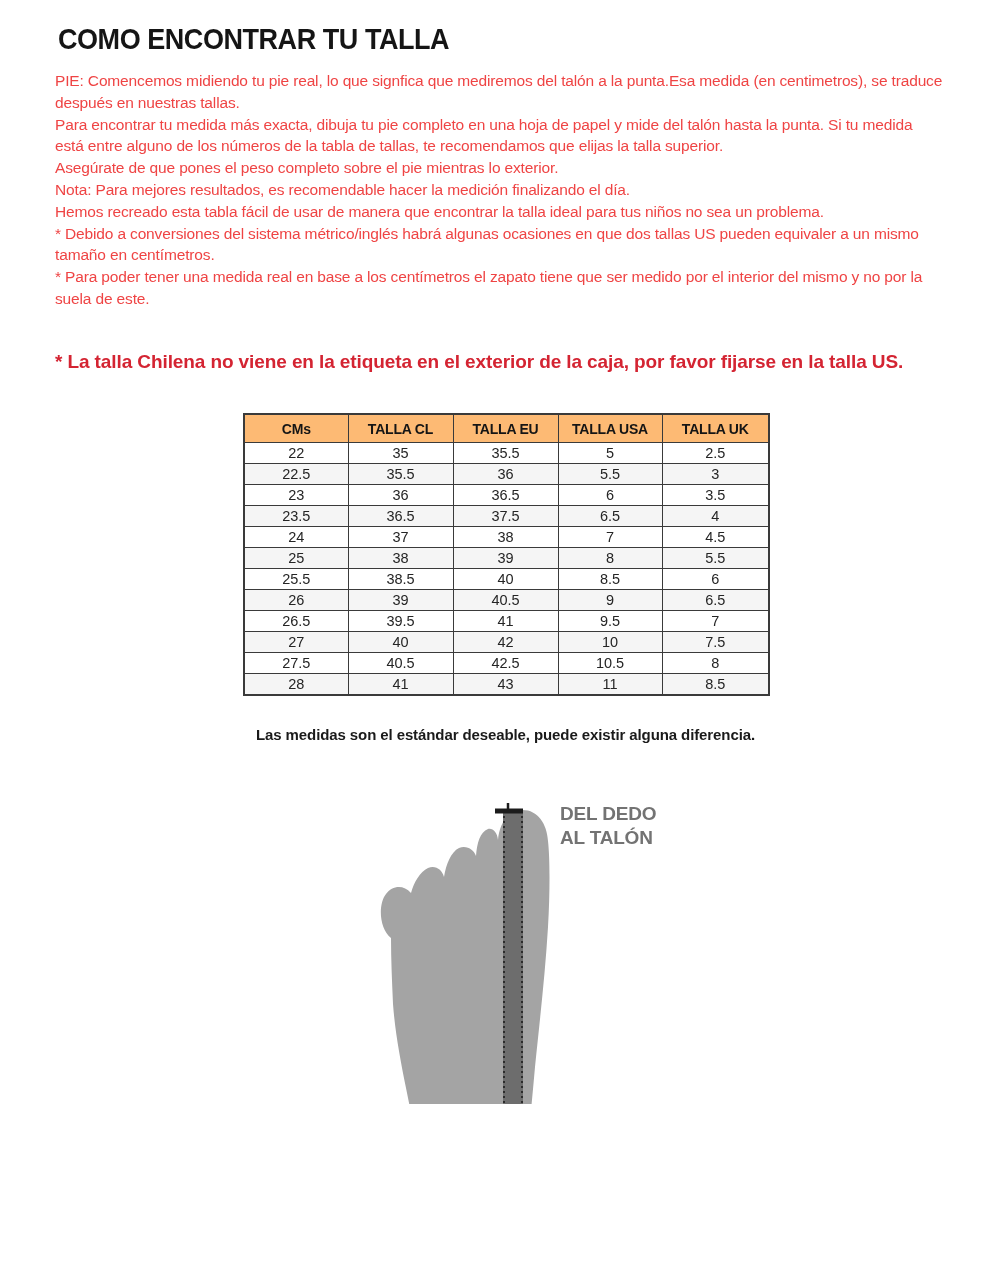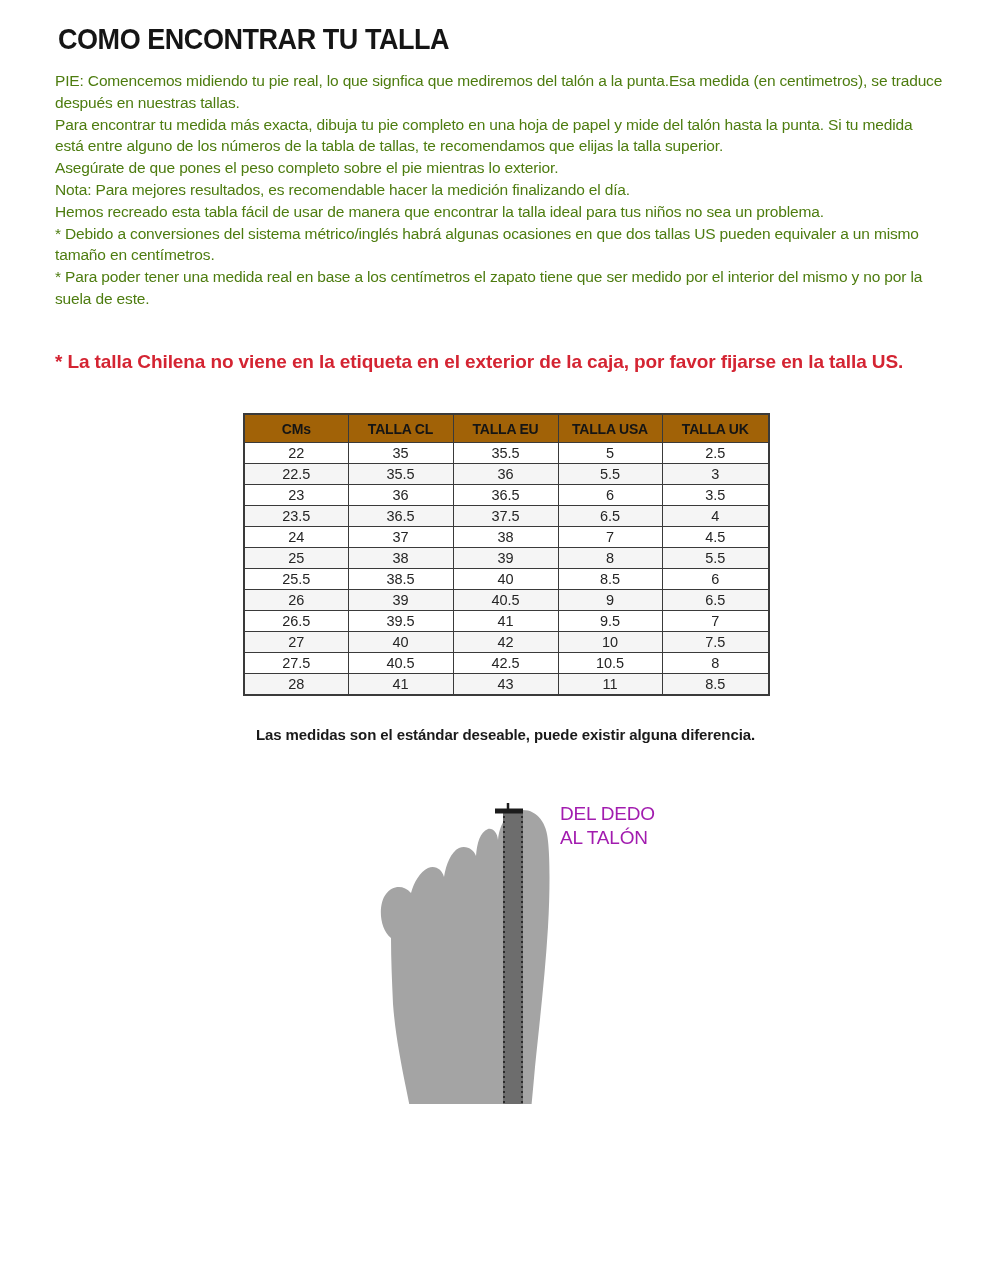--- a/index.html
+++ b/index.html
@@ -23,21 +23,21 @@
   }
   h1.page-title{
     position:absolute;left:58px;top:22px;margin:0;
     font-size:30px;font-weight:bold;letter-spacing:-0.5px;
     transform:scaleX(0.90);transform-origin:left center;
     white-space:nowrap;color:#151515;
   }
   .intro{
     position:absolute;left:55px;top:70px;width:888px;
     font-size:15.5px;line-height:21.8px;letter-spacing:-0.15px;
-    color:#4d7c0f;
+    color:#ef4444;
   }
   .intro p{margin:0;}
   .warning{
     position:absolute;left:55px;top:351px;width:900px;
     font-size:19px;font-weight:bold;letter-spacing:-0.1px;
     color:var(--accent-red);
   }
   .table-title{
     position:absolute;left:245px;top:392px;
     font-size:15.5px;font-weight:bold;letter-spacing:-0.3px;
@@ -52,21 +52,21 @@
   table.size-table col.c1{width:104px;}
   table.size-table col.c2{width:105px;}
   table.size-table col.c3{width:105px;}
   table.size-table col.c4{width:104px;}
   table.size-table col.c5{width:107px;}
   table.size-table th{
     height:27px;padding:0;
     border:1px solid var(--table-border);
     font-size:14px;font-weight:bold;letter-spacing:-0.2px;
     text-align:center;vertical-align:middle;color:#151515;
-    background:#a16207;
+    background:#fdba74;
   }
   table.size-table td{
     height:20px;padding:0;
     border:1px solid var(--table-border);
     text-align:center;vertical-align:middle;
     background:#ffffff;
   }
   table.size-table tbody tr:nth-child(even) td{background:var(--row-alt);}
   .caption{
     position:absolute;left:238px;top:726px;width:535px;
@@ -77,22 +77,22 @@
     position:absolute;left:378px;top:796px;width:624px;height:466px;
   }
   .diagram svg{position:absolute;left:0;top:0;}
   .foot-shape{fill:var(--foot-gray);}
   .band{fill:var(--band-gray);}
   .band-stub{fill:var(--band-stub);}
   .dotline{stroke:var(--line-dark);stroke-width:1.6;stroke-dasharray:2 3;fill:none;}
   .bar{stroke:var(--line-dark);fill:none;}
   .diagram-label{
     position:absolute;left:182px;top:6px;
-    font-size:19px;font-weight:normal;line-height:24px;
-    letter-spacing:-0.2px;color:#a21caf;white-space:nowrap;
+    font-size:19px;font-weight:bold;line-height:24px;
+    letter-spacing:-0.2px;color:#737373;white-space:nowrap;
   }
 </style>
 </head>
 <body>
 
 <div class="page">
 
   <h1 class="page-title">COMO ENCONTRAR TU TALLA</h1>
 
   <div class="intro">

